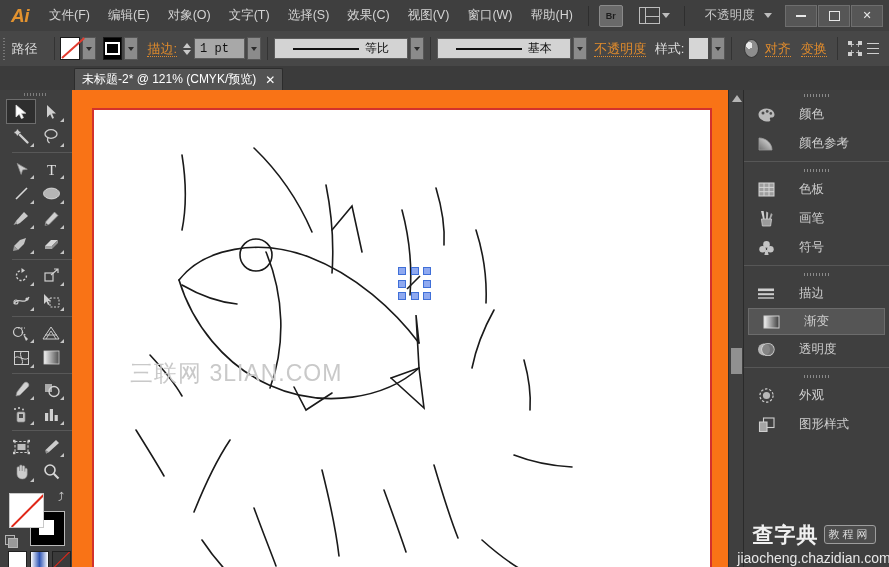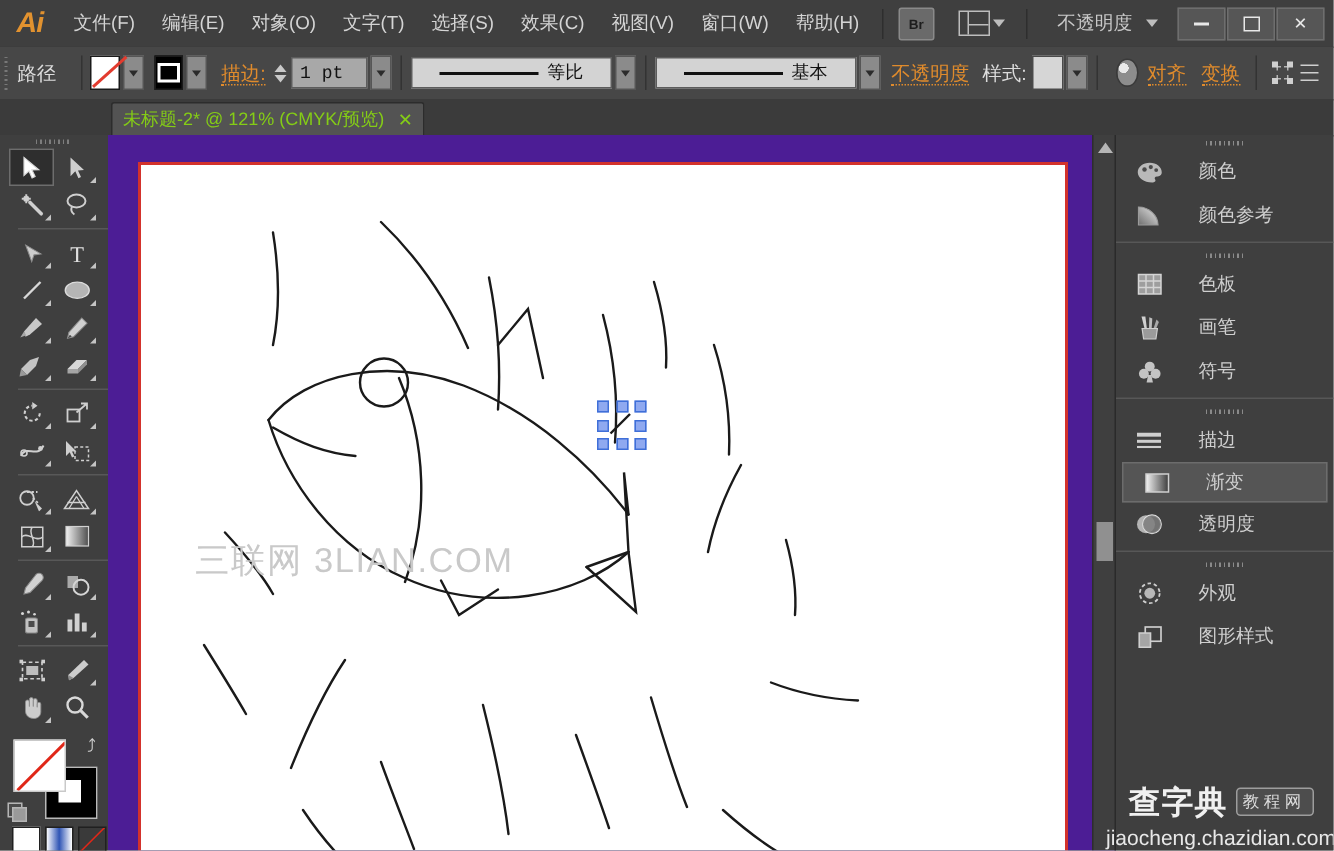--- a/index.html
+++ b/index.html
@@ -131,21 +131,21 @@
   
   .tabbar{
     position:absolute;left:0;top:66px;width:889px;height:24px;
     background:#3b3b3b;border-bottom:1px solid #2a2a2a;
   }
   .doc-tab{
     position:absolute;left:74px;top:2px;height:21px;background:#535353;
     border:1px solid #2c2c2c;border-bottom:none;border-radius:2px 2px 0 0;
     display:flex;align-items:center;padding:0 7px;gap:9px;
   }
-  .doc-tab span{color:#84cc16;font-size:12px;white-space:nowrap;}
+  .doc-tab span{color:#ffffff;font-size:12px;white-space:nowrap;}
   .tab-close{color:#c6c6c6;font-size:12px;line-height:1;}
 
   
   .toolbar{
     position:absolute;left:0;top:90px;width:72px;height:477px;background:#3f3f3f;
   }
   .tb-grip{height:9px;display:flex;align-items:center;justify-content:center;}
   .tb-grip:after{
     content:"";width:24px;height:3px;
     background:repeating-linear-gradient(to right,#7d7d7d 0 1px,transparent 1px 3px);
@@ -198,21 +198,21 @@
   .m-grad{background:linear-gradient(to right,#fff,#2f55b5,#fff);}
   .m-none{background:#3a3a3a;position:relative;overflow:hidden;}
   .m-none:after{
     content:"";position:absolute;left:-3px;top:7px;width:24px;height:1.4px;
     background:#e02718;transform:rotate(-45deg);
   }
 
   
   .docarea{
     position:absolute;left:72px;top:90px;width:672px;height:477px;
-    background:#4c1d95;overflow:hidden;
+    background:#f97316;overflow:hidden;
   }
   .artboard-shell{
     position:absolute;left:20px;top:18px;width:620px;height:500px;
     border:2px solid #d3322c;box-sizing:border-box;background:#fff;
   }
   .canvas-svg{position:absolute;left:0;top:0;}
   .watermark{
     position:absolute;left:36px;top:248px;
     color:#c9c9c9;font-size:23px;letter-spacing:1px;white-space:nowrap;
     font-family:"Liberation Sans","DejaVu Sans",sans-serif;

